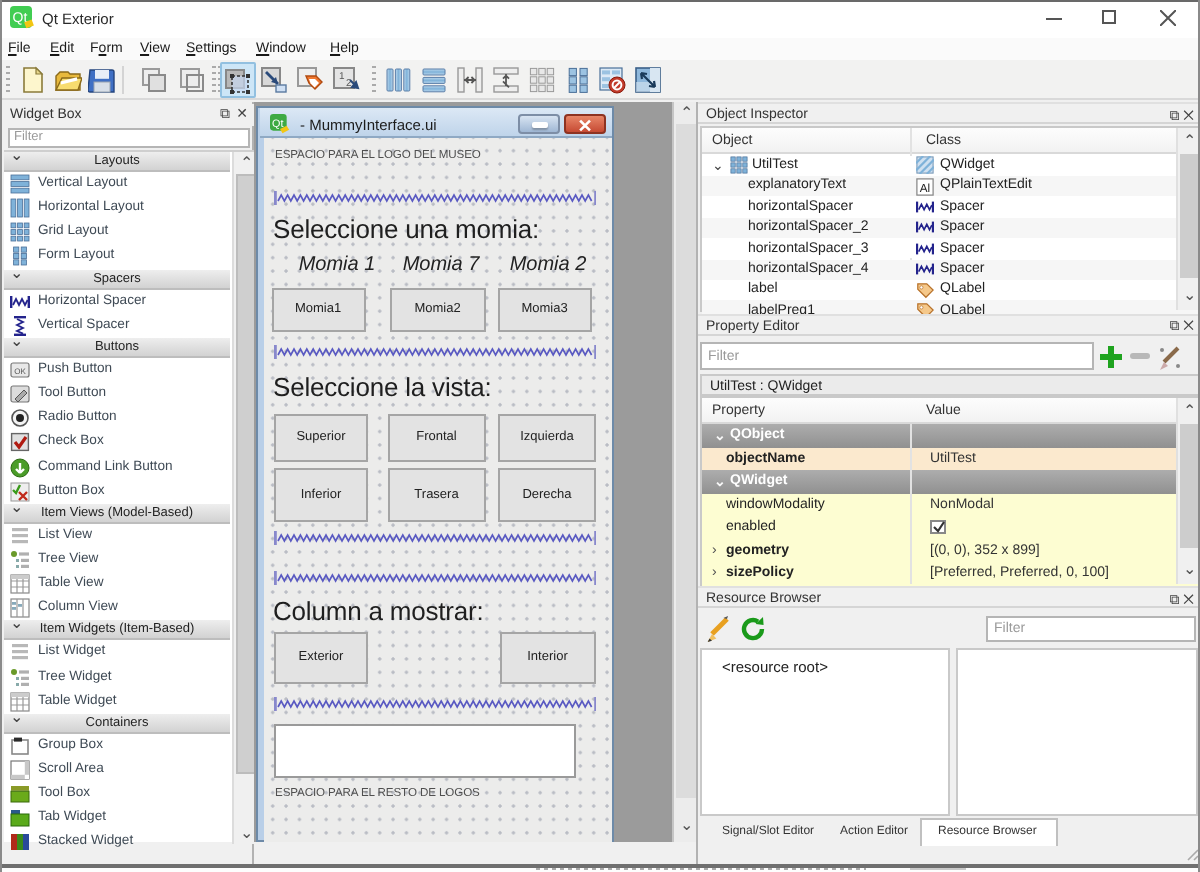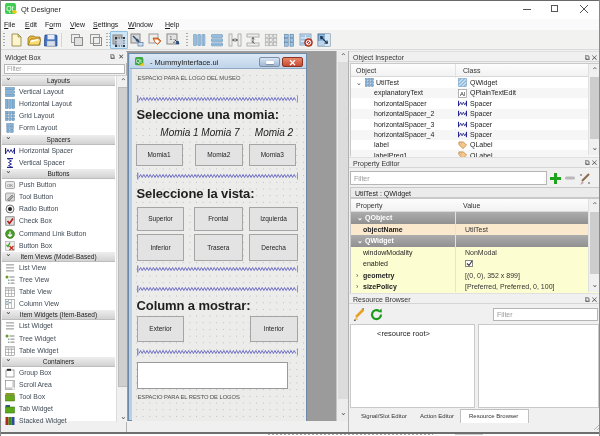--- a/index.html
+++ b/index.html
@@ -31,21 +31,21 @@
 #mdiscroll{left:209px;top:0;width:12px;height:370px;background:#ececec;border-left:1px solid #c5c5c5;}
 
 #fwin{left:1px;top:2px;width:179px;height:368px;background:#b9cfe8;border:1px solid #6d8aa8;}
 #ftitle{left:1px;top:0px;width:176px;height:15px;background:linear-gradient(#dce8f5,#bfd4ea);border-bottom:1px solid #8fa9c4;}
 #ftitletxt{left:20px;top:4px;font-size:7.5px;color:#1c1c1c;}
 #fmin{left:129px;top:2.5px;width:21px;height:10.5px;background:linear-gradient(#d8e4f2,#9fb7d4);border:1px solid #7d8ea6;border-radius:2px;}
 #fmin:before{content:"";position:absolute;left:6px;top:3.5px;width:8px;height:2.5px;background:#fff;border-radius:1px;box-shadow:0 1px 1px rgba(0,0,0,.25);}
 #fclose{left:152px;top:2.5px;width:21px;height:10.5px;background:linear-gradient(#e88668,#c64a33);border:1px solid #8d3322;border-radius:2px;color:#fff;font-size:9px;font-weight:bold;text-align:center;line-height:10px;}
 #fbody{left:2.5px;top:15px;width:174px;height:352px;background:#ececeb;background-image:radial-gradient(circle,#b9bcc4 0.7px,rgba(0,0,0,0) 0.9px);background-size:6.7px 6.7px;background-position:1px 3px;}
 .cap{position:absolute;font-size:5.8px;color:#4f4f4f;letter-spacing:-0.05px;}
-.hd{position:absolute;font-size:13px;color:#1f1f1f;letter-spacing:-0.1px;font-weight:bold;}
+.hd{position:absolute;font-size:13px;color:#1f1f1f;letter-spacing:-0.1px;}
 .it{position:absolute;font-size:10px;font-style:italic;color:#222;width:50px;text-align:center;}
 .fbtn{position:absolute;background:#e3e3e3;border:1px solid #a5a5a5;font-size:6.5px;color:#222;display:flex;align-items:center;justify-content:center;}
 .spring{position:absolute;height:8px;}
 #ftext{position:absolute;background:#fff;border:1px solid #9a9a9a;}
 
 #rdock{left:348px;top:51px;width:252px;height:381px;background:#f0f0f0;border-right:1px solid #7b7b7b;border-left:1px solid #b2b2b2;}
 .phead{position:absolute;left:0;width:252px;height:11px;background:#f0f0f0;border-top:1px solid #e0e0e0;border-bottom:1px solid #d5d5d5;font-size:7px;color:#333;}
 .phead .pt{position:absolute;left:4px;top:2px;}
 .pbtns{position:absolute;right:4px;top:1.5px;font-size:7px;color:#444;}
 .tbl{position:absolute;left:1px;width:250px;background:#fff;border:1px solid #c9c9c9;}
@@ -57,21 +57,21 @@
 .tag{position:absolute;width:9px;height:9px;}
 </style></head><body>
 <div id="win">
 
 <div class="abs" id="titlebar"></div>
 <svg class="abs" style="left:5px;top:3px" width="13" height="13" viewBox="0 0 13 13">
       <rect x="0" y="0" width="11" height="11" rx="2" fill="#41cd52"></rect>
       <text x="5" y="8" font-size="7" fill="#fff" text-anchor="middle" font-family="Liberation Sans">Qt</text>
       <rect x="7.5" y="7.5" width="4" height="3.2" fill="#f3c613" transform="rotate(-20 9 9)"></rect>
     </svg>
-<div class="abs" id="titletxt">Qt Designer</div>
+<div class="abs" id="titletxt">Qt Exterior</div>
 <div class="abs" style="left:523px;top:8.5px;width:8px;height:1px;background:#555"></div>
 <div class="abs" style="left:551px;top:5px;width:7px;height:7px;border:1px solid #555"></div>
 <svg class="abs" style="left:580px;top:5px" width="8" height="8">
       <path d="M0,0 L8,8 M8,0 L0,8" stroke="#555" stroke-width="1"></path>
     </svg>
 <div class="abs" id="menubar">
 <div class="mi" style="left:4px"><u>F</u>ile</div>
 <div class="mi" style="left:25px"><u>E</u>dit</div>
 <div class="mi" style="left:45px">F<u>o</u>rm</div>
 <div class="mi" style="left:70px"><u>V</u>iew</div>
@@ -444,21 +444,21 @@
           <div class="abs" id="fclose">✕</div>
 </div>
 <div class="abs" id="fbody">
 <div class="cap" style="left:6.0px;top:5.5px">ESPACIO PARA EL LOGO DEL MUSEO</div>
 <svg class="spring" style="left:5.0px;top:25.700000000000003px" width="161.5" height="8" viewBox="0 0 161.5 8">
             <rect x="0" y="0.5" width="1.4" height="7" fill="#8888cc"></rect>
             <rect x="160.1" y="0.5" width="1.4" height="7" fill="#8888cc"></rect>
             <path d="M2,5.5 l1.6,-3 l1.6,3 l1.6,-3 l1.6,3 l1.6,-3 l1.6,3 l1.6,-3 l1.6,3 l1.6,-3 l1.6,3 l1.6,-3 l1.6,3 l1.6,-3 l1.6,3 l1.6,-3 l1.6,3 l1.6,-3 l1.6,3 l1.6,-3 l1.6,3 l1.6,-3 l1.6,3 l1.6,-3 l1.6,3 l1.6,-3 l1.6,3 l1.6,-3 l1.6,3 l1.6,-3 l1.6,3 l1.6,-3 l1.6,3 l1.6,-3 l1.6,3 l1.6,-3 l1.6,3 l1.6,-3 l1.6,3 l1.6,-3 l1.6,3 l1.6,-3 l1.6,3 l1.6,-3 l1.6,3 l1.6,-3 l1.6,3 l1.6,-3 l1.6,3 l1.6,-3 l1.6,3 l1.6,-3 l1.6,3 l1.6,-3 l1.6,3 l1.6,-3 l1.6,3 l1.6,-3 l1.6,3 l1.6,-3 l1.6,3 l1.6,-3 l1.6,3 l1.6,-3 l1.6,3 l1.6,-3 l1.6,3 l1.6,-3 l1.6,3 l1.6,-3 l1.6,3 l1.6,-3 l1.6,3 l1.6,-3 l1.6,3 l1.6,-3 l1.6,3 l1.6,-3 l1.6,3 l1.6,-3 l1.6,3 l1.6,-3 l1.6,3 l1.6,-3 l1.6,3 l1.6,-3 l1.6,3 l1.6,-3 l1.6,3 l1.6,-3 l1.6,3 l1.6,-3 l1.6,3 l1.6,-3 l1.6,3 l1.6,-3 l1.6,3 l1.6,-3 l1.6,3" stroke="#5a5ac2" stroke-width="0.85" fill="none"></path>
           </svg>
 <div class="hd" style="left:5.0px;top:38px">Seleccione una momia:</div>
-<div class="it" style="left:23px;top:57.5px">Momia 1</div>
+<div class="it" style="left:12px;top:57.5px">Momia 1</div>
 <div class="it" style="left:64.0px;top:57.5px">Momia 7</div>
 <div class="it" style="left:117.5px;top:57.5px">Momia 2</div>
 <div class="fbtn" style="left:4.0px;top:74.5px;width:47px;height:22.5px">Momia1</div>
 <div class="fbtn" style="left:63.5px;top:74.5px;width:47.5px;height:22.5px">Momia2</div>
 <div class="fbtn" style="left:117.0px;top:74.5px;width:47.5px;height:22.5px">Momia3</div>
 <svg class="spring" style="left:5.0px;top:102.69999999999999px" width="161.5" height="8" viewBox="0 0 161.5 8">
             <rect x="0" y="0.5" width="1.4" height="7" fill="#8888cc"></rect>
             <rect x="160.1" y="0.5" width="1.4" height="7" fill="#8888cc"></rect>
             <path d="M2,5.5 l1.6,-3 l1.6,3 l1.6,-3 l1.6,3 l1.6,-3 l1.6,3 l1.6,-3 l1.6,3 l1.6,-3 l1.6,3 l1.6,-3 l1.6,3 l1.6,-3 l1.6,3 l1.6,-3 l1.6,3 l1.6,-3 l1.6,3 l1.6,-3 l1.6,3 l1.6,-3 l1.6,3 l1.6,-3 l1.6,3 l1.6,-3 l1.6,3 l1.6,-3 l1.6,3 l1.6,-3 l1.6,3 l1.6,-3 l1.6,3 l1.6,-3 l1.6,3 l1.6,-3 l1.6,3 l1.6,-3 l1.6,3 l1.6,-3 l1.6,3 l1.6,-3 l1.6,3 l1.6,-3 l1.6,3 l1.6,-3 l1.6,3 l1.6,-3 l1.6,3 l1.6,-3 l1.6,3 l1.6,-3 l1.6,3 l1.6,-3 l1.6,3 l1.6,-3 l1.6,3 l1.6,-3 l1.6,3 l1.6,-3 l1.6,3 l1.6,-3 l1.6,3 l1.6,-3 l1.6,3 l1.6,-3 l1.6,3 l1.6,-3 l1.6,3 l1.6,-3 l1.6,3 l1.6,-3 l1.6,3 l1.6,-3 l1.6,3 l1.6,-3 l1.6,3 l1.6,-3 l1.6,3 l1.6,-3 l1.6,3 l1.6,-3 l1.6,3 l1.6,-3 l1.6,3 l1.6,-3 l1.6,3 l1.6,-3 l1.6,3 l1.6,-3 l1.6,3 l1.6,-3 l1.6,3 l1.6,-3 l1.6,3 l1.6,-3 l1.6,3 l1.6,-3 l1.6,3" stroke="#5a5ac2" stroke-width="0.85" fill="none"></path>
           </svg>
@@ -663,21 +663,21 @@
         <path d="M11.5,1.5 l-1.8,-0.5 l2.3,-1 z" fill="#555"></path>
         <path d="M4,9 l-2.2,4 l4.4,-1.8 z" fill="#f0c060"></path>
         <path d="M1.8,13 l1,-1.8 l1.2,1.2 z" fill="#333"></path>
       </svg>
 <svg class="abs" style="left:21px;top:257px" width="13" height="13" viewBox="0 0 13 13">
         <path d="M11,6.5 a4.5,4.5 0 1 1 -2,-3.7" stroke="#1a9a1a" stroke-width="2.2" fill="none"></path>
         <path d="M11.5,0.5 l0.3,4 l-4,-0.5 z" fill="#1a9a1a"></path>
       </svg>
 <div class="abs" style="left:144px;top:256.5px;width:105px;height:13px;background:#fff;border:1px solid #b5b5b5;font-size:7px;color:#9a9a9a;padding:2.5px 0 0 3px">Filter</div>
 <div class="abs" style="left:1px;top:272.5px;width:125px;height:84px;background:#fff;border:1px solid #c9c9c9">
-        <span style="position:absolute;left:26px;top:4px;font-size:7.5px;color:#222">&lt;resource root&gt;</span>
+        <span style="position:absolute;left:10px;top:4px;font-size:7.5px;color:#222">&lt;resource root&gt;</span>
       </div>
 <div class="abs" style="left:128.5px;top:272.5px;width:121px;height:84px;background:#fff;border:1px solid #c9c9c9"></div>
 <div class="abs" style="left:0;top:358.5px;width:252px;height:13.5px">
 <div class="abs" style="left:0;top:13px;width:252px;height:0.5px;"></div>
 <div class="abs" style="left:111px;top:-0.5px;width:69px;height:14px;background:#fff;border:1px solid #c0c0c0;border-bottom:none"></div>
 <span class="abs" style="left:12px;top:3.5px;font-size:6px;color:#333">Signal/Slot Editor</span>
 <span class="abs" style="left:71px;top:3.5px;font-size:6px;color:#333">Action Editor</span>
 <span class="abs" style="left:120px;top:3.5px;font-size:6px;color:#333">Resource Browser</span>
 </div>
 <svg class="abs" style="left:244px;top:373px" width="7" height="7" viewBox="0 0 7 7">

